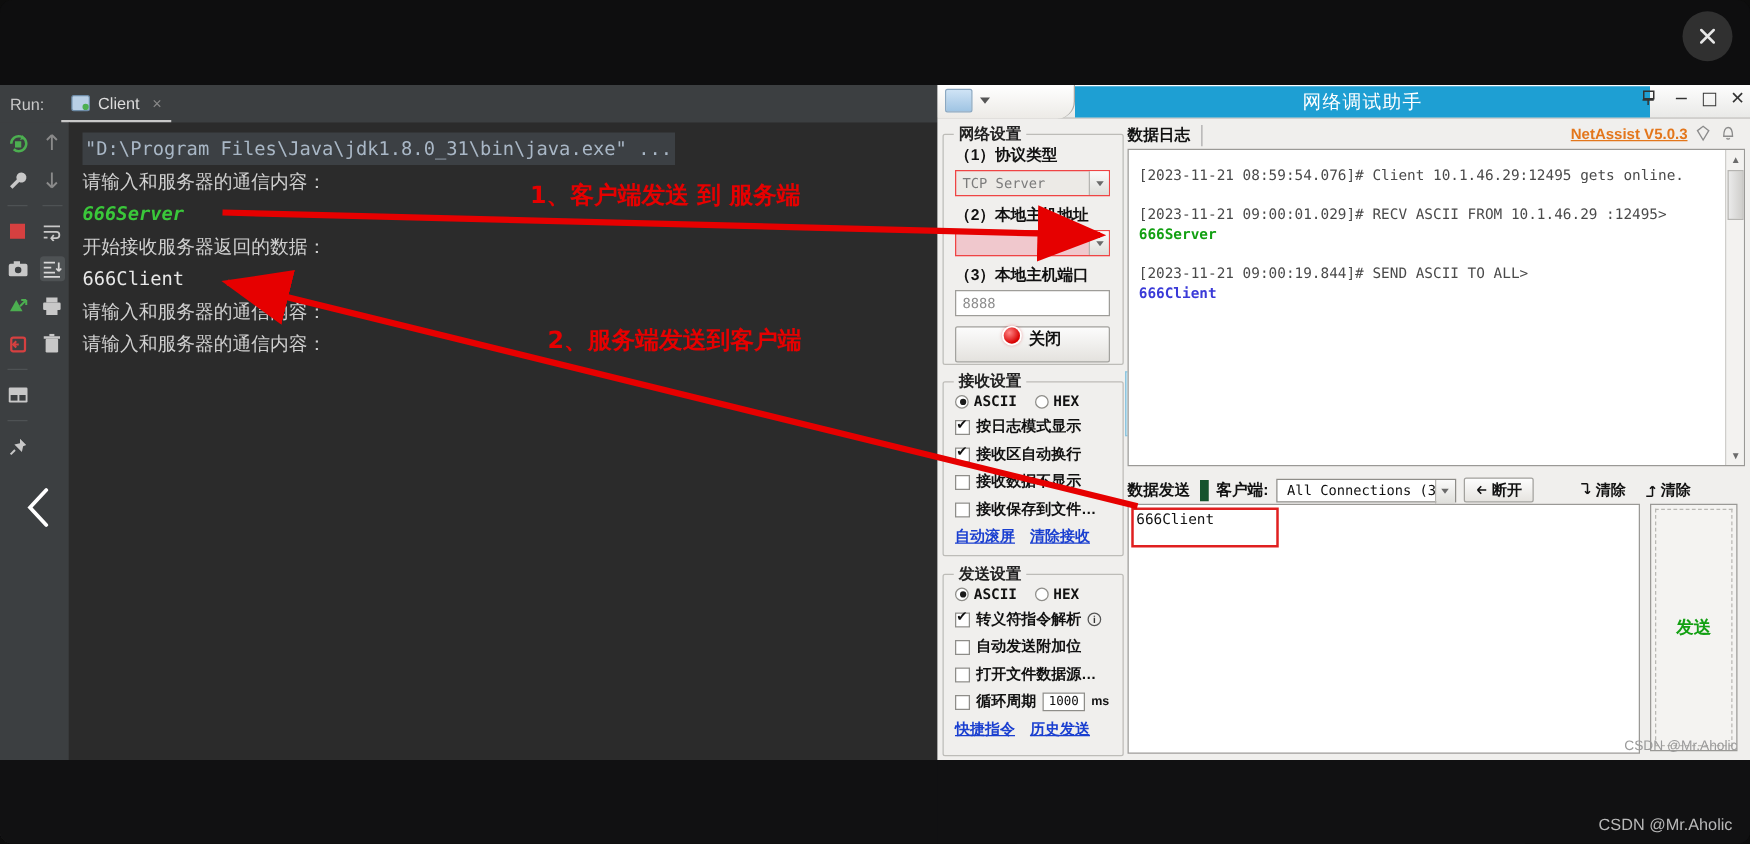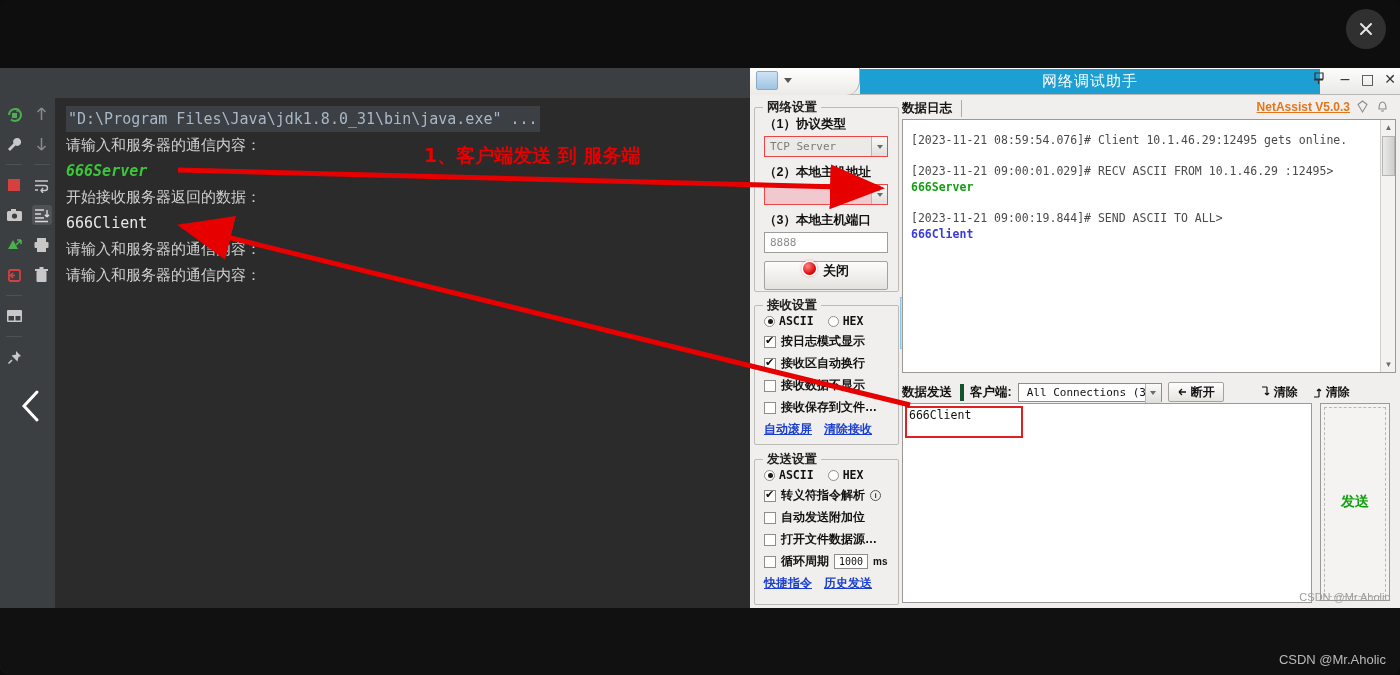--- a/index.html
+++ b/index.html
@@ -333,21 +333,21 @@
     background: linear-gradient(90deg,#eaeaea,#cfcecb); border: 1px solid #b5b4b1;
     cursor: pointer;
   }
 
   .send-head {
     position: absolute; left: 0; top: 284px; width: 494px; height: 22px;
     display: flex; align-items: center; gap: 6px;
   }
   .send-tab {
     font-size: 12.5px; font-weight: bold; color: #111;
-    padding-right: 8px; border-right: 4px solid #14532d; cursor: pointer;
+    padding-right: 8px; border-right: 7px solid #14532d; cursor: pointer;
   }
   .send-cli-lbl { font-size: 12.5px; font-weight: bold; color: #111; }
   .cli-combo {
     width: 144px; height: 19px; background: #fff; border: 1px solid #8e8d89;
     display: flex; align-items: center; position: relative;
     font-family: "DejaVu Sans Mono","Liberation Mono",monospace;
     font-size: 11px; color: #111; padding-left: 8px;
   }
   .btn-sm {
     height: 20px; padding: 0 8px;
@@ -418,20 +418,28 @@
 
   <div class="shell-top"></div>
   <div class="close-btn">
     <svg width="18" height="18" viewBox="0 0 18 18">
         <path d="M4 4 L14 14 M14 4 L4 14" stroke="#e6e6e6" stroke-width="2" stroke-linecap="round" fill="none"></path>
       </svg>
   </div>
 
   <div class="ide">
 
+    <div class="ide-runbar">
+      <span class="run-label">Run:</span>
+      <div class="ide-tab">
+        <span class="tab-icon"></span>
+        <span class="tab-text">Client</span>
+        <span class="tab-close">×</span>
+      </div>
+    </div>
 
     <div class="ide-sidebar">
       <div class="sicon">
         <svg width="17" height="17" viewBox="0 0 17 17">
             <path d="M3 9a6 6 0 1 1 2 4.4" stroke="#4caf50" stroke-width="2" fill="none"></path>
             <path d="M12 2 l2 3 -4 1 z" fill="#4caf50"></path>
             <rect x="6" y="7" width="5" height="5" fill="#4caf50"></rect>
           </svg>
       </div>
       <div class="sicon">
@@ -817,15 +825,16 @@
         <path d="M0,0 L11,4.5 L0,9 z" fill="#e60000"></path>
       </marker>
     </defs>
 
     <line x1="178" y1="170" x2="880" y2="188" stroke="#e60000" stroke-width="5" marker-end="url(#ah)"></line>
 
     <line x1="910" y1="405" x2="182" y2="226" stroke="#e60000" stroke-width="5" marker-end="url(#ah)"></line>
   </svg>
 
   <div class="anno-text anno1">1、客户端发送 到 服务端</div>
+  <div class="anno-text anno2">2、服务端发送到客户端</div>
 
   <div class="bot-watermark">CSDN @Mr.Aholic</div>
 </div>
 
 </body></html>

